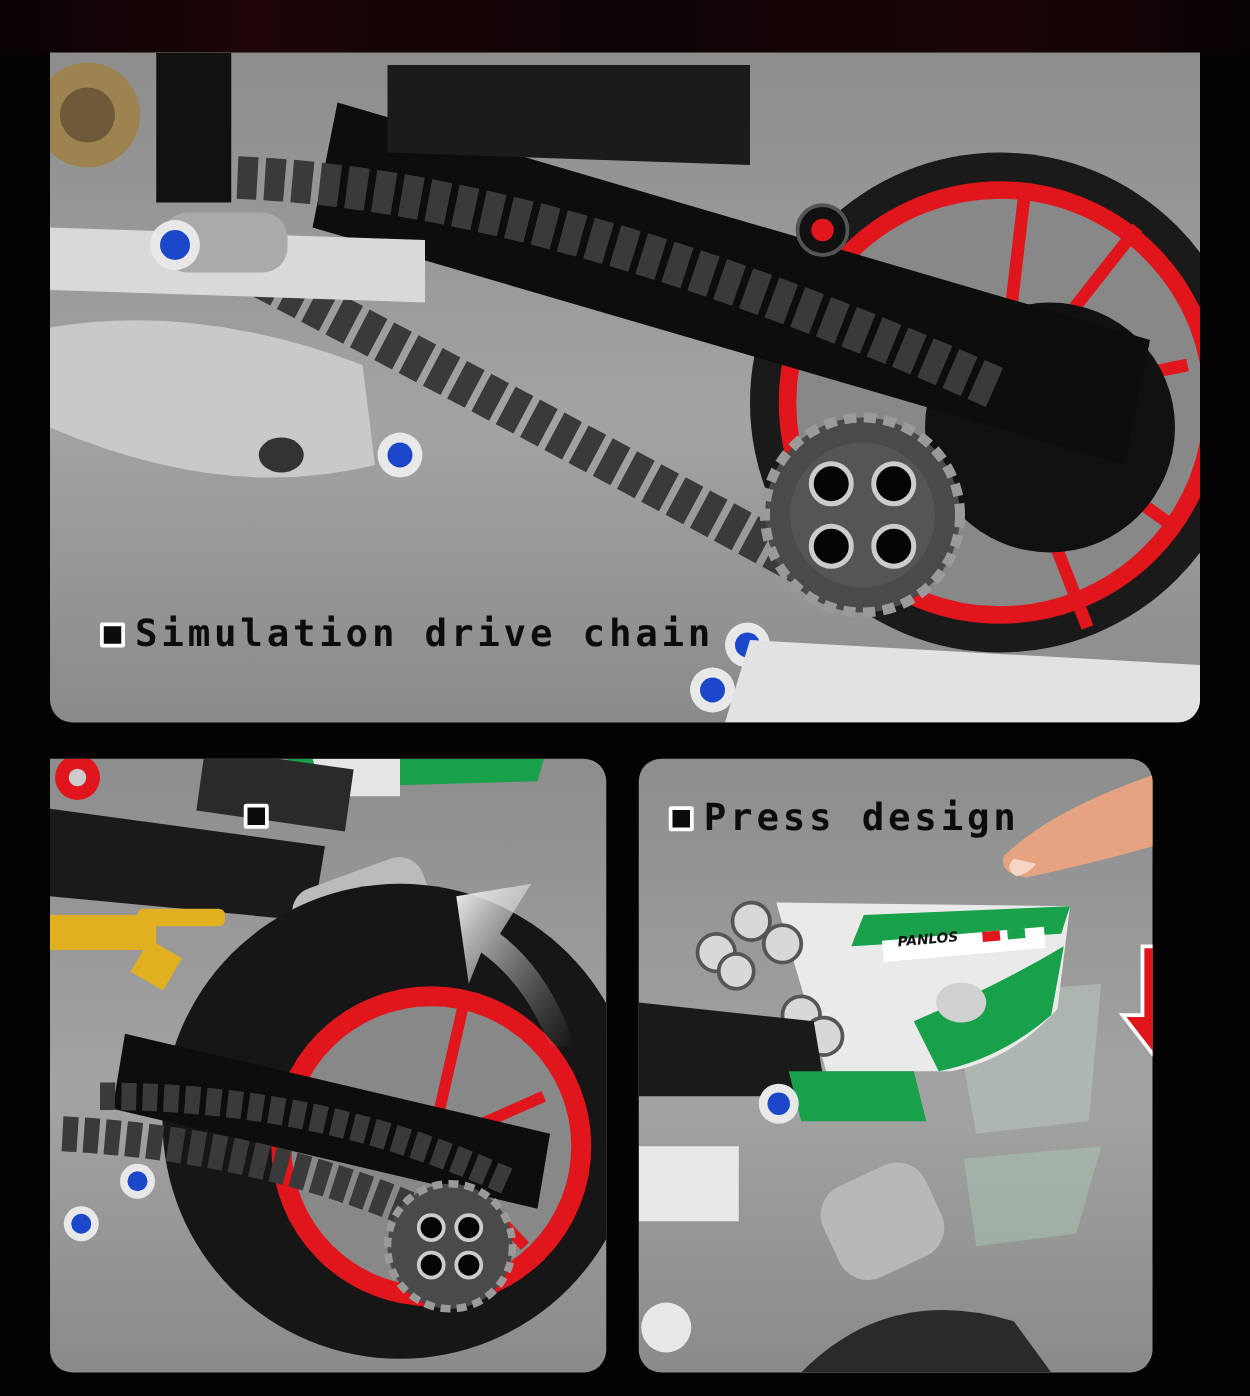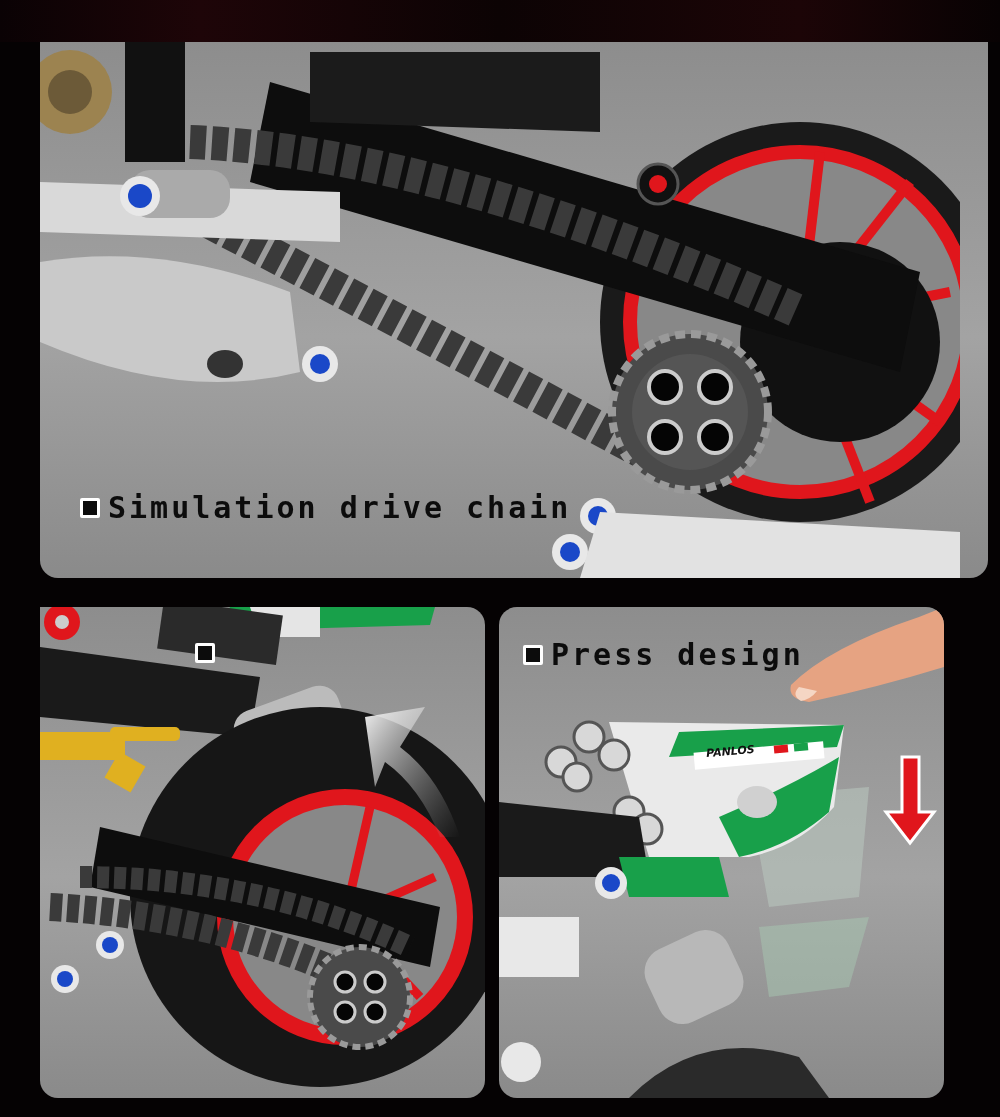--- a/index.html
+++ b/index.html
@@ -1,21 +1,21 @@
 <!DOCTYPE html>
 <html><head>
 <meta charset="utf-8">
 <style>
   html,body{margin:0;padding:0;}
   body{width:1000px;height:1117px;background:#050203;position:relative;overflow:hidden;font-family:"DejaVu Sans Mono","Liberation Mono",monospace;}
   .topglow{position:absolute;left:0;top:0;width:1000px;height:42px;background:linear-gradient(90deg,#0a0204 0%,#1e0508 20%,#0c0304 50%,#1c0507 80%,#080203 100%);}
   .panel{position:absolute;border-radius:18px;overflow:hidden;background:linear-gradient(180deg,#8d8d8d 0%,#a3a3a3 55%,#8a8a8a 100%);}
-  #p-top{left:40px;top:42px;width:920px;height:536px;border-radius:0 0 18px 18px;padding-left:28px;}
+  #p-top{left:40px;top:42px;width:920px;height:536px;border-radius:0 0 18px 18px;}
   #p-bl{left:40px;top:607px;width:445px;height:491px;border-radius:0 18px 18px 18px;}
-  #p-br{left:499px;top:607px;width:445px;height:491px;}
+  #p-br{left:511px;top:607px;width:411px;height:491px;}
   .caption{position:absolute;display:flex;align-items:center;gap:8px;color:#0c0c0c;font-size:30px;letter-spacing:3px;font-weight:bold;}
   .sq{display:inline-block;width:14px;height:14px;background:#0c0c0c;border:3px solid #fff;border-radius:2px;flex:none;}
   svg{position:absolute;left:0;top:0;}
 </style>
 </head>
 <body>
 
 <div class="topglow"></div>
 
 <div class="panel" id="p-top">

